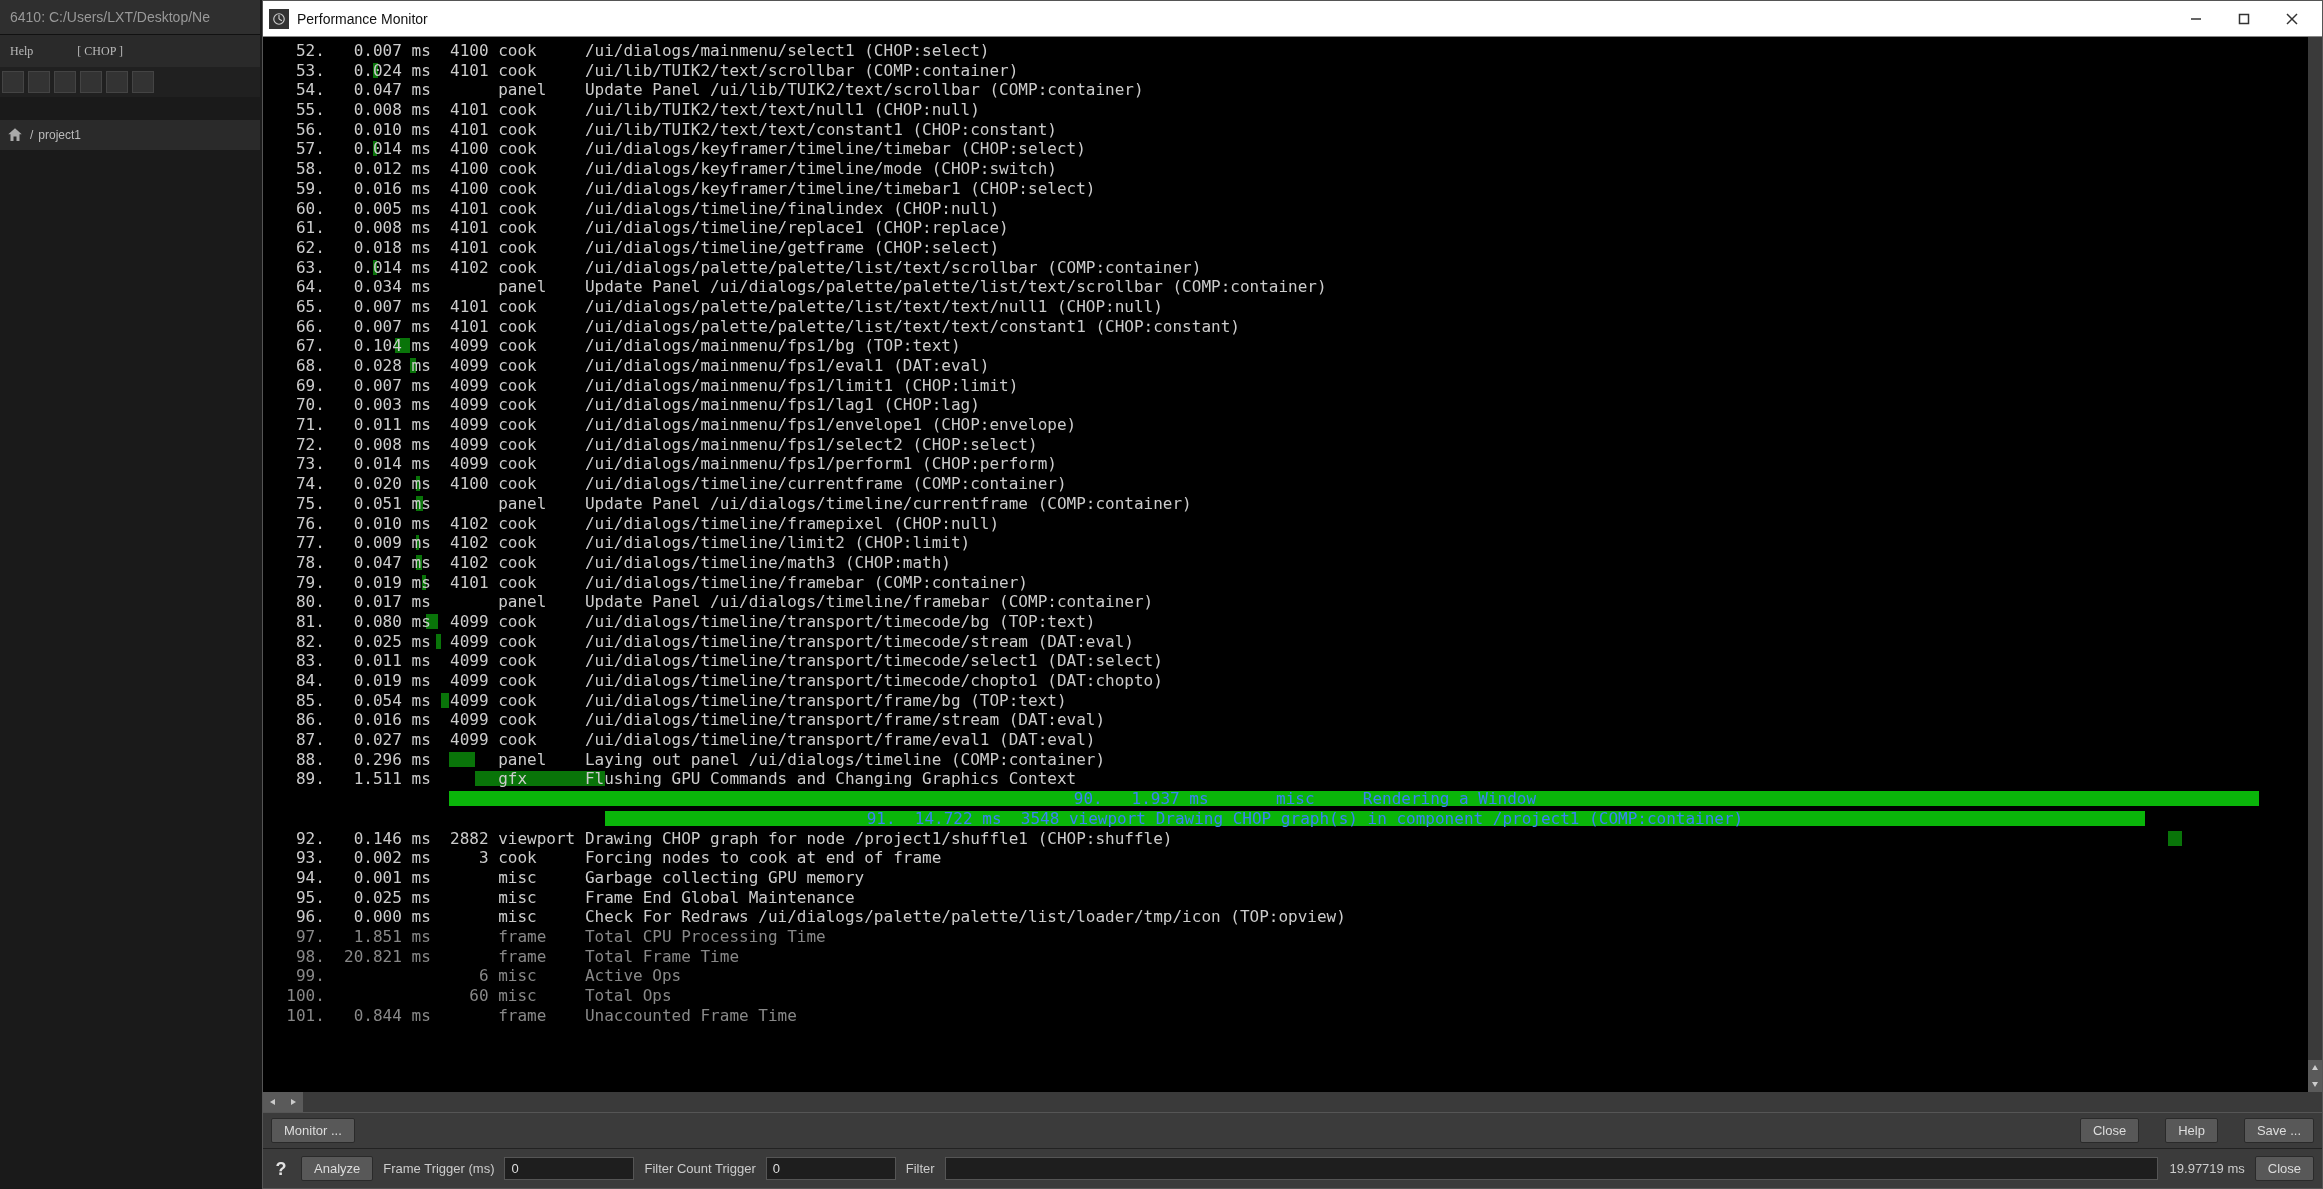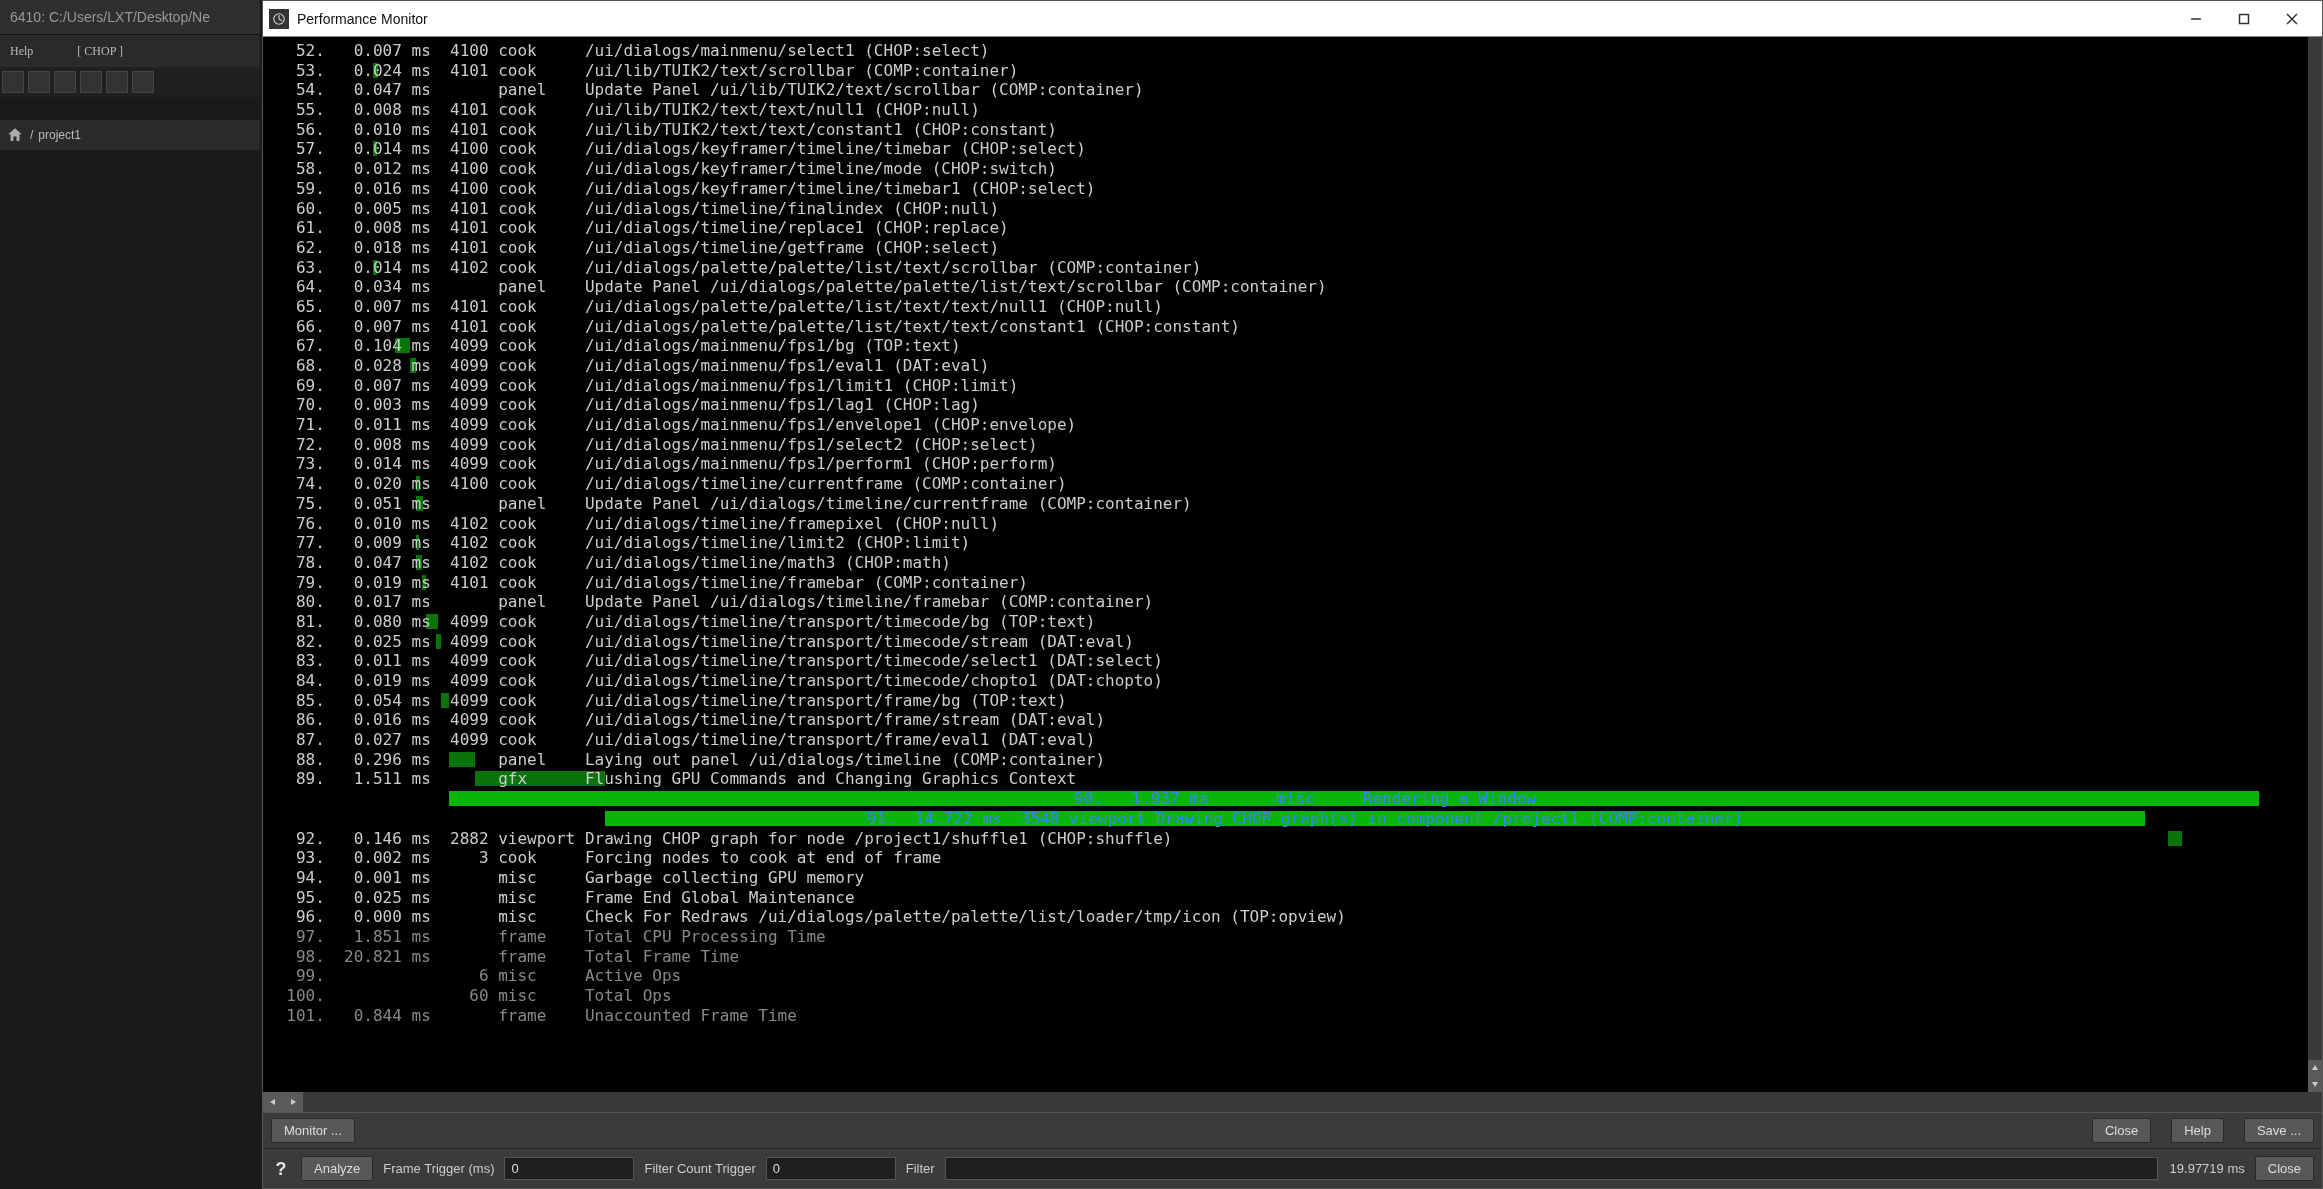--- a/index.html
+++ b/index.html
@@ -37,21 +37,21 @@
 .hscroll .arrow { width:20px; height:20px; background:#5a5a5a; display:flex; align-items:center; justify-content:center; cursor:pointer; }
 .hscroll .arrow svg { width:8px; height:8px; fill:#ccc; }
 .hscroll .track { flex:1; height:20px; background:#3a3a3a; position:relative; }
 .vscroll { position:absolute; right:0; top:0; bottom:20px; width:14px; background:#3a3a3a; }
 .vscroll .varrow { width:14px; height:16px; background:#5a5a5a; position:absolute; display:flex; align-items:center; justify-content:center; cursor:pointer; }
 .vscroll .varrow.up { bottom:16px; }
 .vscroll .varrow.dn { bottom:0; }
 .vscroll .varrow svg { width:8px; height:8px; fill:#ccc; }
 
 
-.perf-tool1 { height:36px; background:#3b3b3b; display:flex; align-items:center; padding:0 8px; gap:20px; border-top:1px solid #555; }
+.perf-tool1 { height:36px; background:#3b3b3b; display:flex; align-items:center; padding:0 8px; gap:26px; border-top:1px solid #555; }
 .perf-tool2 { height:40px; background:#3b3b3b; display:flex; align-items:center; padding:0 8px; gap:10px; border-top:1px solid #222; }
 .btn { background:#585858; border:1px solid #2a2a2a; color:#ddd; padding:4px 12px; font-size:13px; cursor:pointer; border-radius:2px; }
 .lbl { color:#ccc; font-size:13px; }
 .inp { background:#1e1e1e; border:1px solid #555; color:#ddd; padding:3px 6px; font-size:13px; font-family:inherit; }
 .spacer { flex:1; }
 .qmark { width:20px; height:20px; color:#e2e2e2; font-weight:bold; font-size:18px; text-align:center; cursor:pointer; }
 </style>
 </head>
 <body>
 

